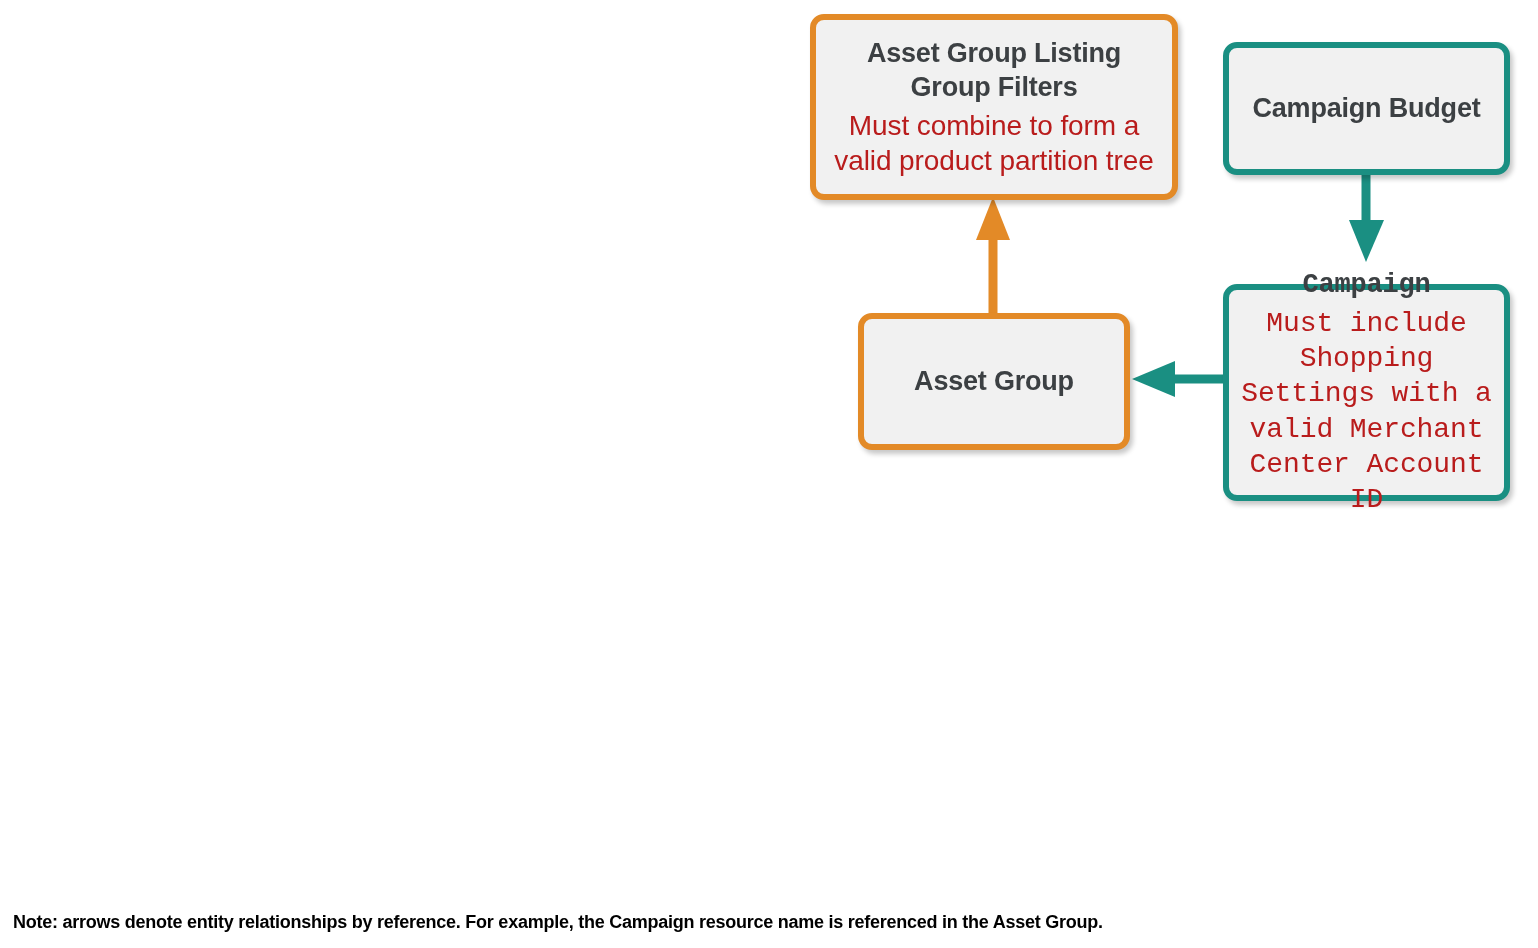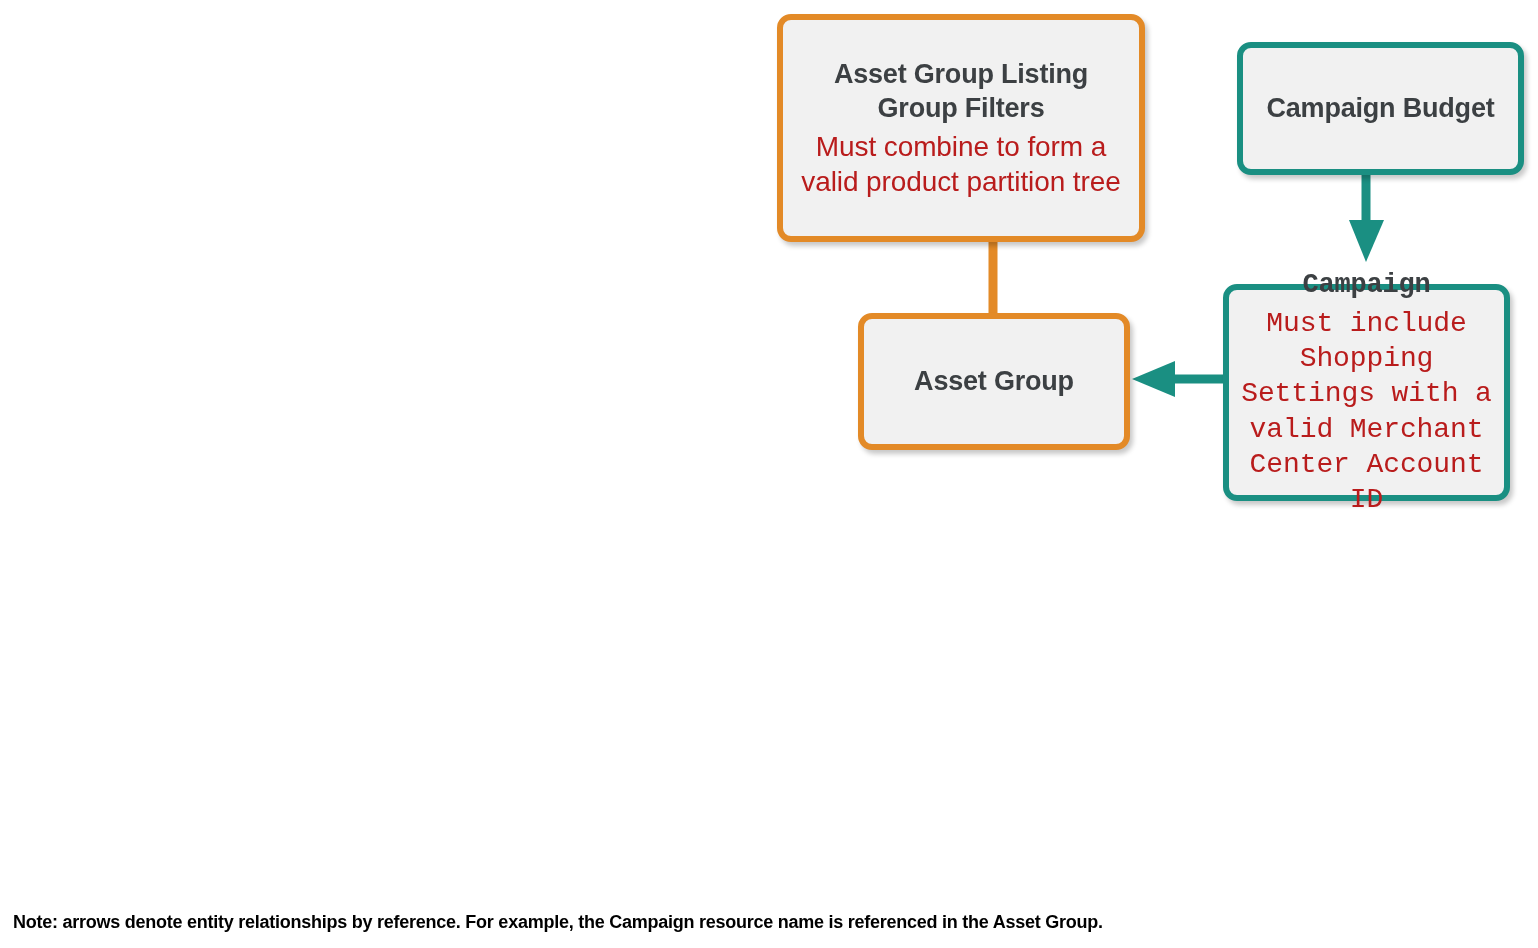--- a/index.html
+++ b/index.html
@@ -51,30 +51,30 @@
     font-size: 28px;
     font-weight: normal;
     color: #b91c1c;
     line-height: 1.26;
     margin-top: 4px;
     letter-spacing: -0.1px;
   }
 
   
   #node-aglgf {
-    left: 777px;  top: 14px;
-    width: 368px; height: 228px;
+    left: 810px;  top: 14px;
+    width: 368px; height: 186px;
   }
   #node-asset-group {
     left: 858px;  top: 313px;
     width: 272px; height: 137px; align-items: center;
   }
   #node-campaign-budget {
     left: 1223px; top: 42px;
-    width: 287px; height: 133px; margin-left: 14px;
+    width: 287px; height: 133px;
   }
   #node-campaign {
     left: 1223px; top: 284px;
     width: 287px; height: 217px; font-family: Liberation Mono, monospace;
   }
 
   
   #arrow-layer {
     position: absolute;
     left: 0; top: 0;

